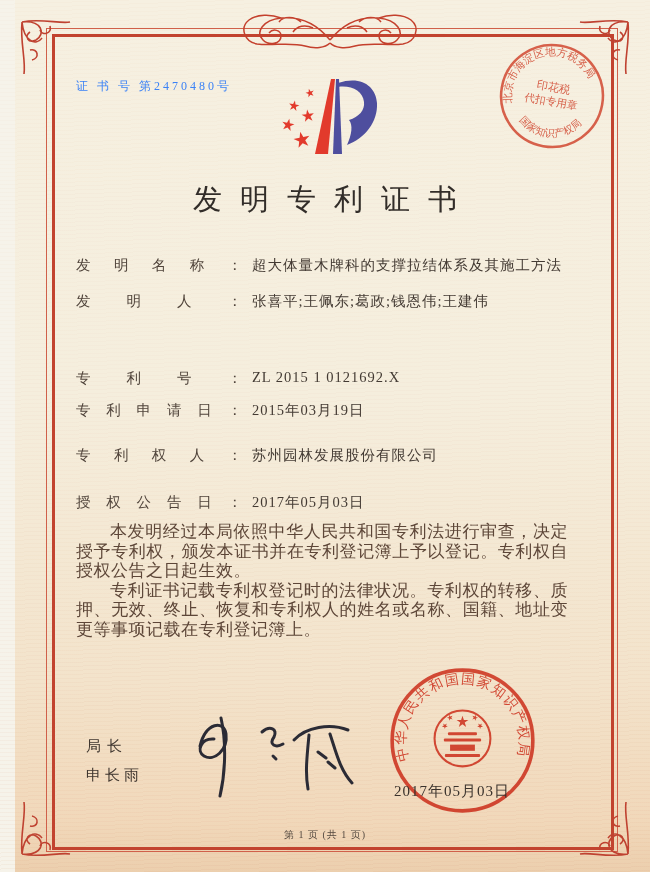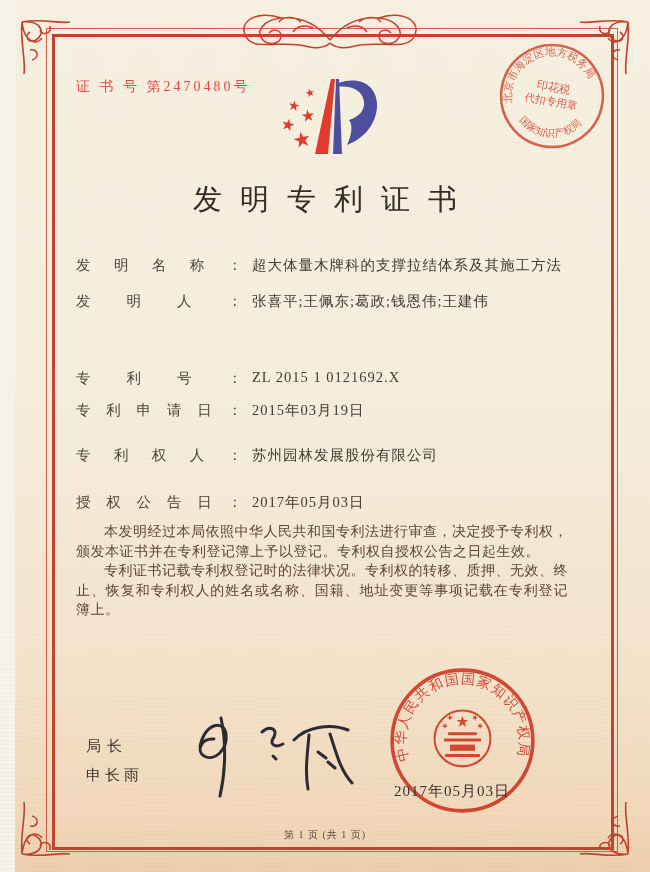--- a/index.html
+++ b/index.html
@@ -14,32 +14,32 @@
     background:repeating-linear-gradient(178deg,rgba(221,150,115,0.10) 0 1px,rgba(255,255,255,0) 1px 4px);
     mask-image:linear-gradient(180deg,rgba(0,0,0,.25) 0%,rgba(0,0,0,.35) 55%,rgba(0,0,0,.8) 100%);
     -webkit-mask-image:linear-gradient(180deg,rgba(0,0,0,.25) 0%,rgba(0,0,0,.35) 55%,rgba(0,0,0,.8) 100%);
   }
   .scan-edge{position:absolute;left:0;top:0;width:15px;height:872px;background:#f6f3ea;}
   
   .frame-outer{position:absolute;left:46px;top:28px;width:570px;height:822px;border:1px solid #d0604a;}
   .frame-inner{position:absolute;left:52px;top:34px;width:556px;height:810px;border:3px solid #c2432f;}
   .orn{position:absolute;color:#c2402e;}
   .orn svg{display:block;}
-  .cert-no{position:absolute;left:76px;top:78px;font-size:14px;letter-spacing:3px;color:#ef4444;}
+  .cert-no{position:absolute;left:76px;top:78px;font-size:12px;letter-spacing:3px;color:#3b82f6;}
   .logo{position:absolute;left:278px;top:74px;width:112px;height:88px;}
   .title{
     position:absolute;left:0;top:180px;width:100%;text-align:center;
     font-size:29px;color:#322d29;letter-spacing:0.62em;text-indent:0.62em;font-weight:500;
   }
   .field-row{position:absolute;left:76px;width:500px;font-size:14.5px;color:#4a3f37;white-space:nowrap;}
   .f-label{display:inline-block;width:166px;text-align:justify;text-align-last:justify;color:#50443b;vertical-align:top;}
   .f-value{display:inline-block;margin-left:10px;color:#433a33;letter-spacing:1px;}
   .body-text{
     position:absolute;left:76px;top:522px;width:492px;
-    font-size:14px;line-height:19.5px;color:#5d4638;text-align:justify;letter-spacing:.5px;
+    font-size:17px;line-height:19.5px;color:#5d4638;text-align:justify;letter-spacing:.5px;
   }
   .body-text p{margin:0;text-indent:2em;}
   .director{position:absolute;left:86px;top:737px;font-size:15px;color:#3e352e;letter-spacing:6px;text-align:center;}
   .director-name{position:absolute;left:86px;top:766px;font-size:15px;color:#3e352e;letter-spacing:4px;text-align:center;}
   .signature{position:absolute;left:178px;top:710px;width:190px;height:95px;}
   .seal{position:absolute;left:388px;top:666px;width:150px;height:150px;opacity:.88;mix-blend-mode:multiply;}
   .seal-date{position:absolute;left:394px;top:782px;font-size:15px;color:#3a322c;letter-spacing:1px;z-index:5;}
   .tax-stamp{position:absolute;left:496px;top:40px;width:112px;height:112px;transform:rotate(10deg);opacity:.82;mix-blend-mode:multiply;}
   .footer-page{position:absolute;left:0;top:828px;width:100%;text-align:center;font-size:10px;color:#554a40;letter-spacing:1px;}
   .top-ornament{position:absolute;left:205px;top:10px;width:250px;height:46px;}

